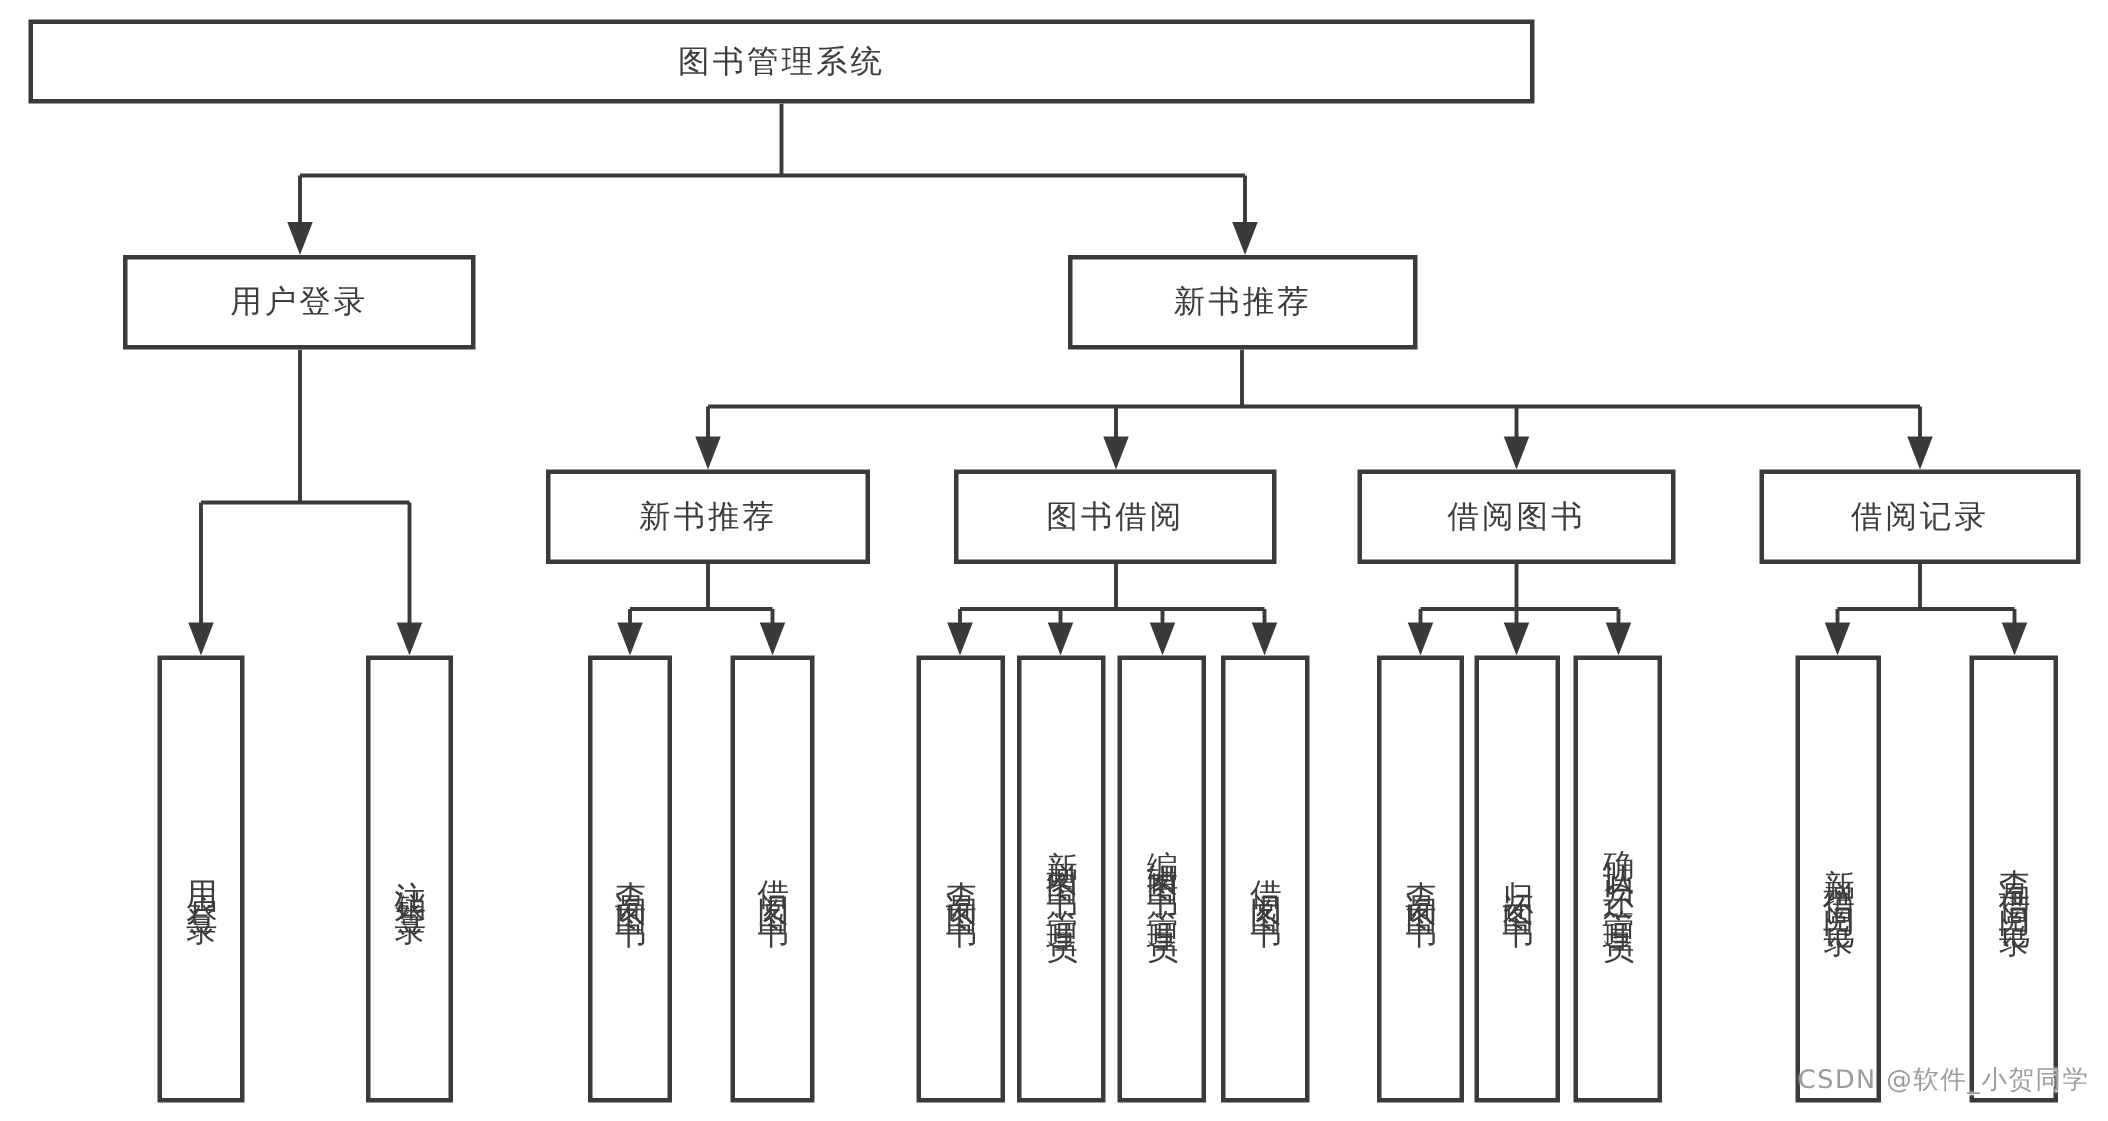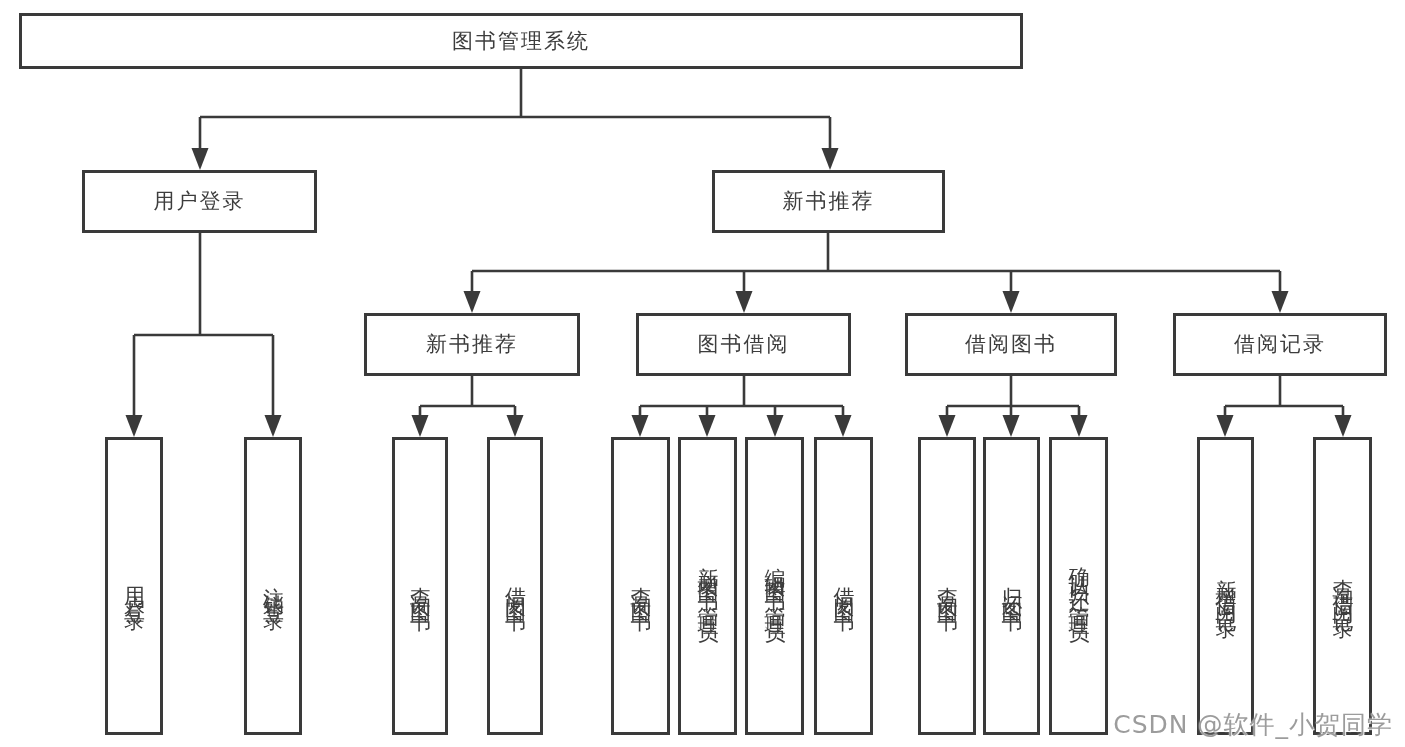--- a/index.html
+++ b/index.html
@@ -43,22 +43,22 @@
   .node .lbl { white-space: nowrap; }
   .node.vbox .lbl {
     writing-mode: vertical-rl;
     text-orientation: upright;
     letter-spacing: 8px;
     white-space: normal;
   }
   .watermark {
     position: absolute;
     right: 12px;
-    bottom: 6px;
-    font-size: 25px;
+    bottom: 16px;
+    font-size: 17px;
     letter-spacing: 1px;
     color: var(--watermark, #9c9c9c);
     text-shadow: 0 0 2px #ffffff, 1px 1px 1px #ffffff;
     z-index: 5;
     text-align: right;
   }
 </style>
 </head>
 <body>
 

